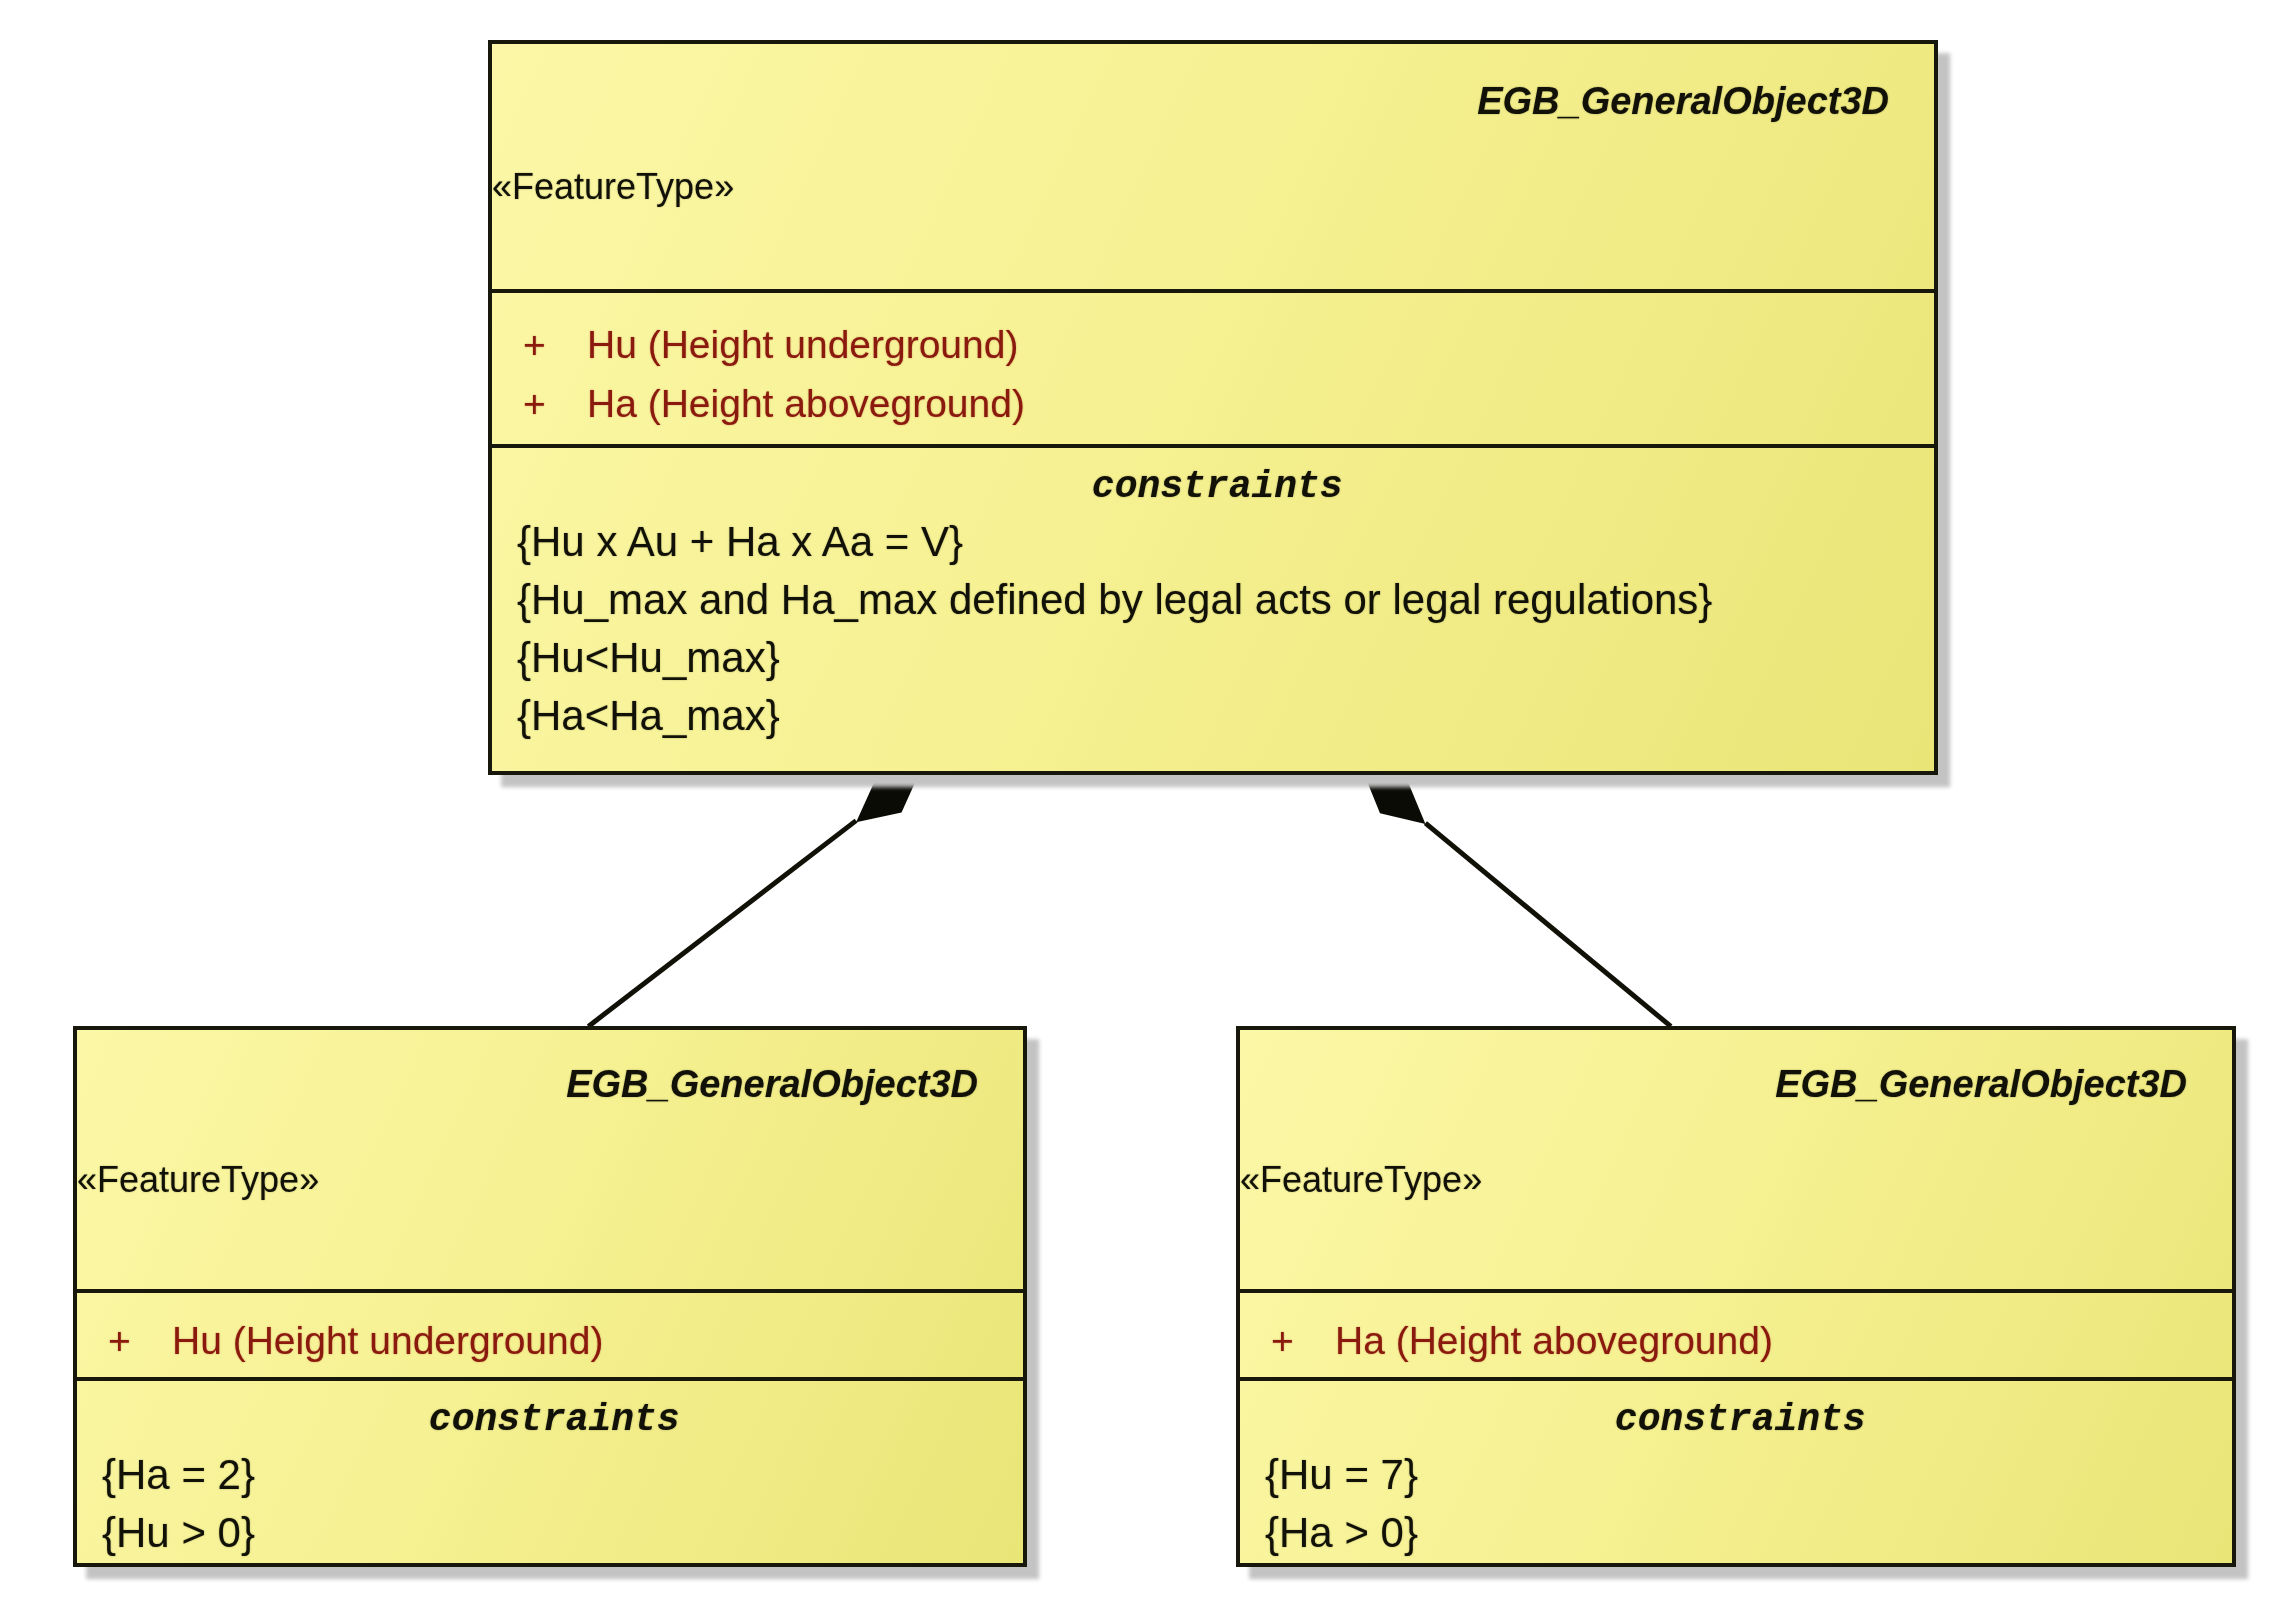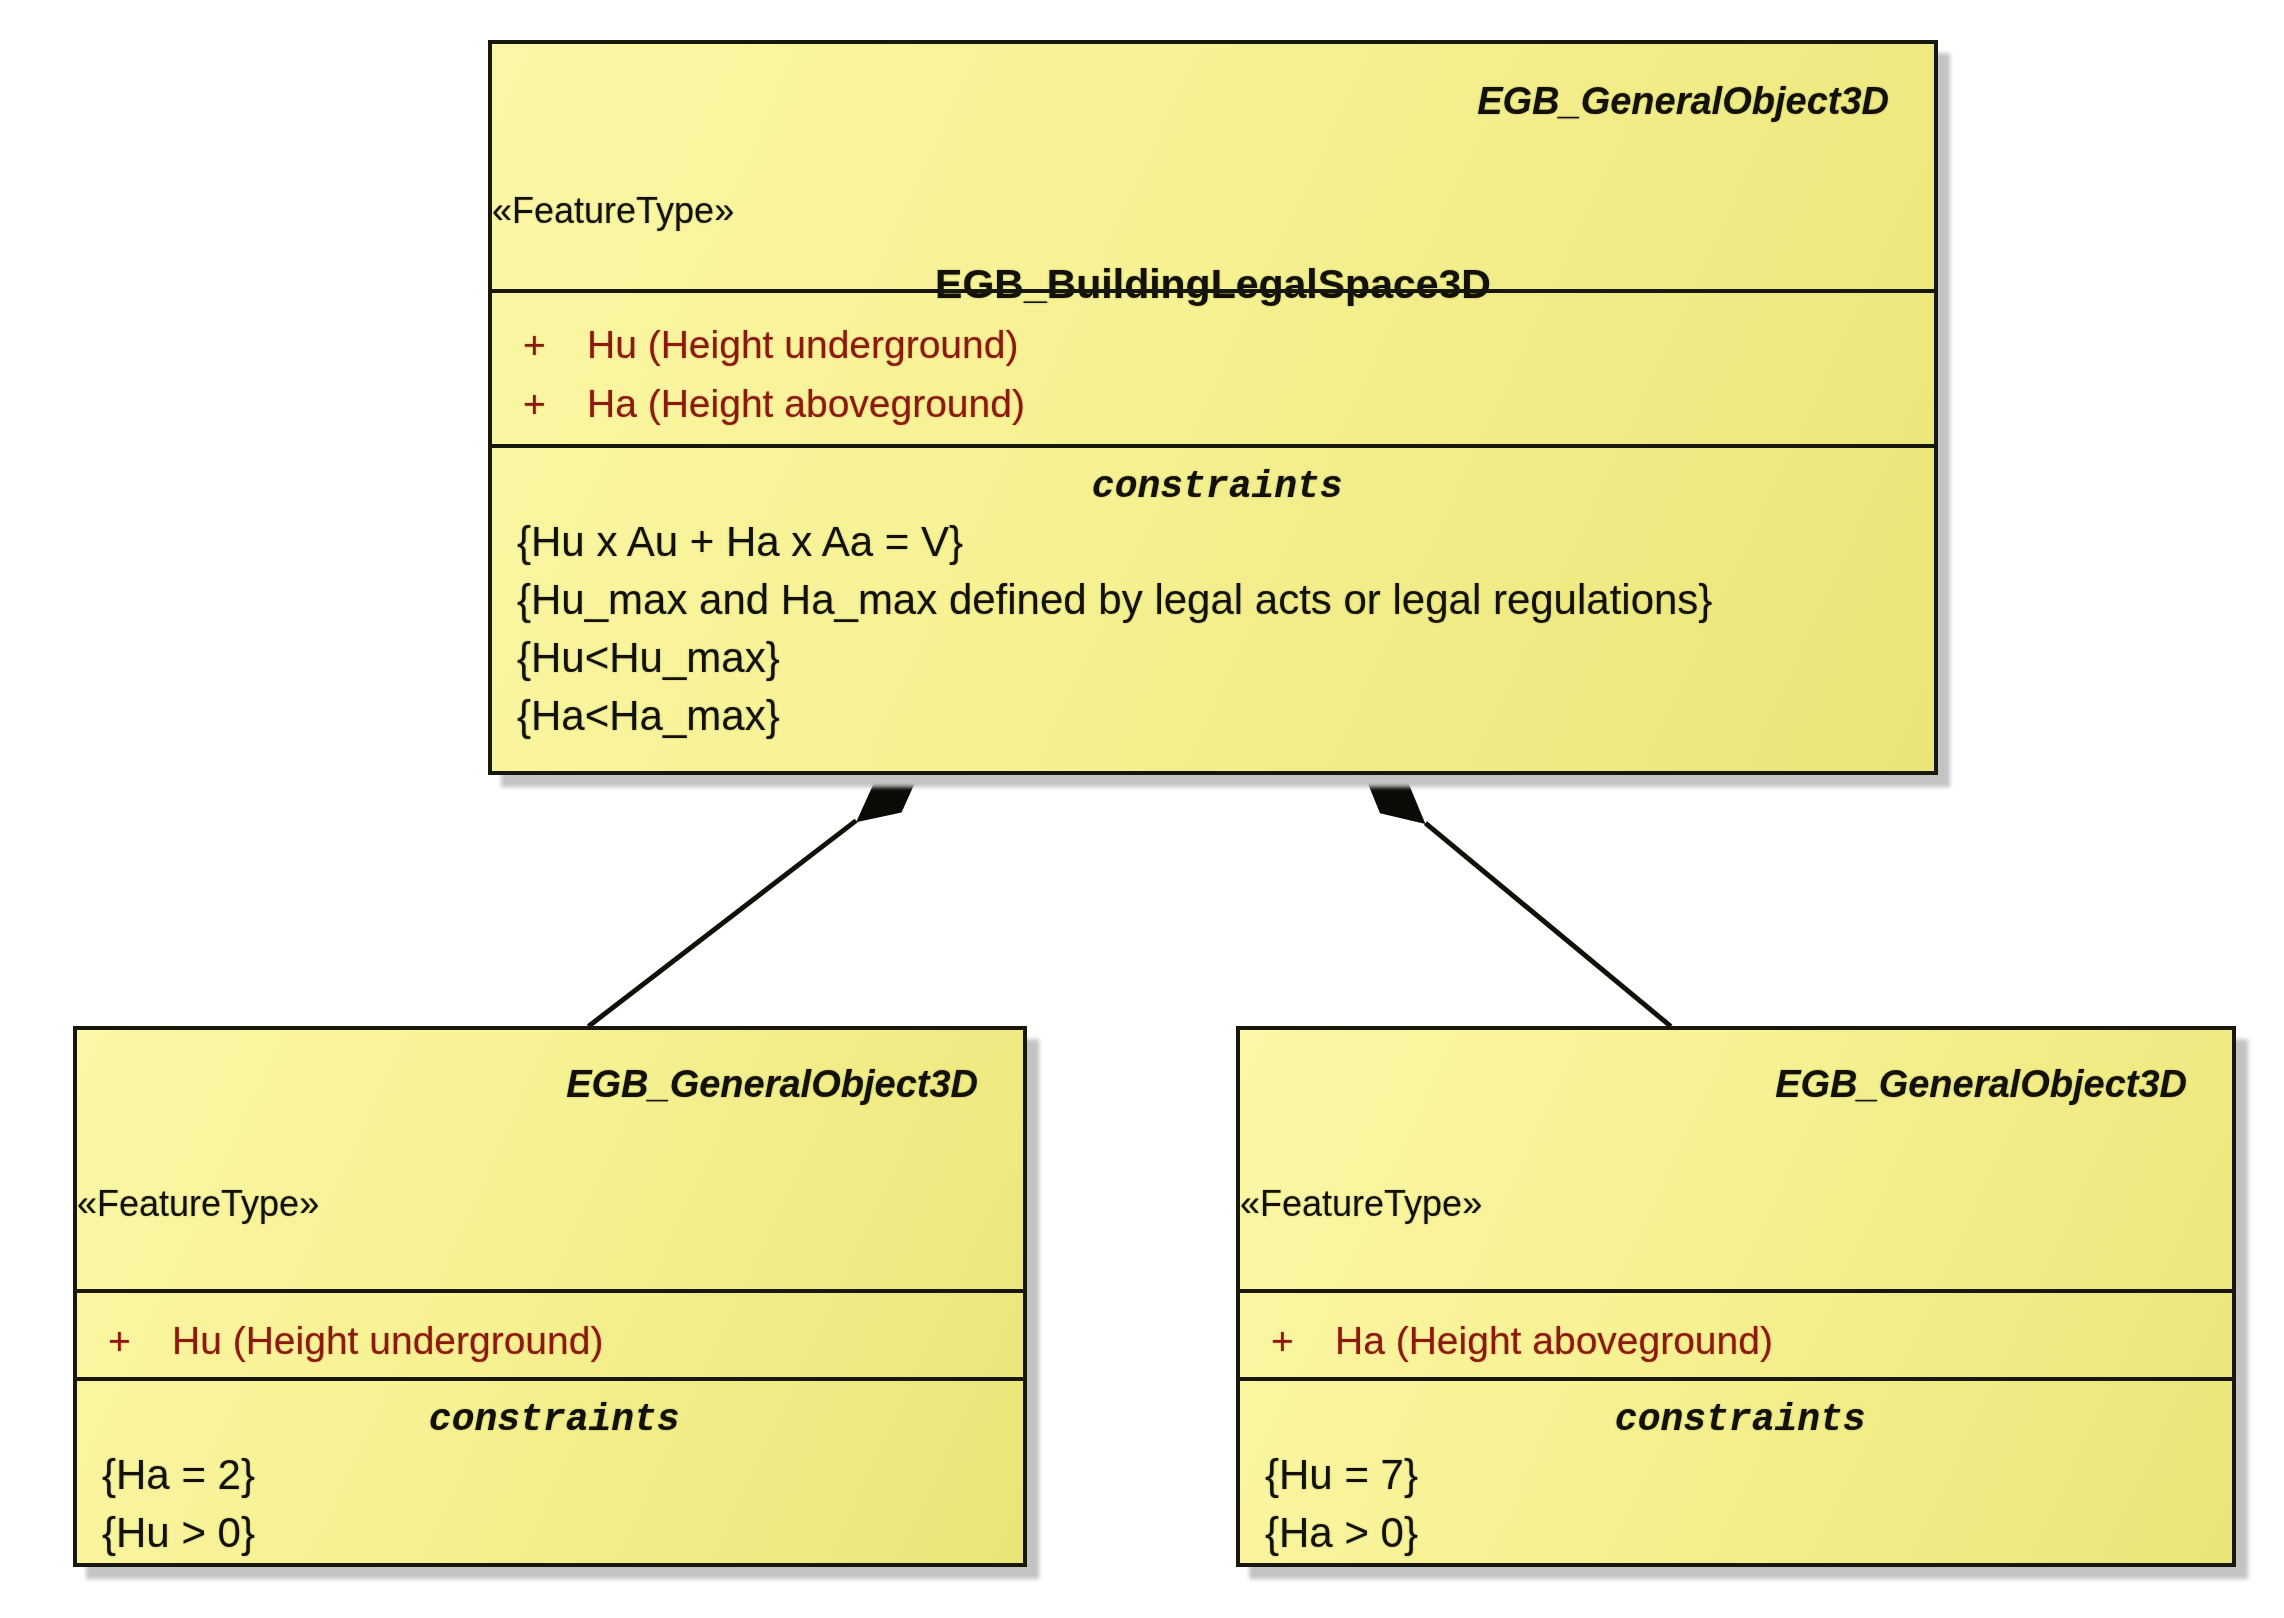--- a/index.html
+++ b/index.html
@@ -15,21 +15,21 @@
     box-sizing:border-box;
     background:linear-gradient(115deg,#fbf7a6 0%,#f6f192 45%,#eae577 100%);
     border:4.1px solid #17170b;
     box-shadow:13.2px 13.2px 4.1px #c3c3c3;
     display:flex;
     flex-direction:column;
     color:#111108;
   }
   .compartment{box-sizing:border-box;}
   .compartment + .compartment{border-top:4.1px solid #17170b;}
-  .header{display:flex;flex-direction:column;gap:24px;}
+  .header{display:flex;flex-direction:column;}
   .parent-label{
     text-align:right;
     font-style:italic;
     font-weight:700;
     font-size:38px;
     padding-right:45px;
     text-shadow:0 0 1.7px rgba(45,45,20,.45);
   }
   .stereotype{
     font-size:36px;
@@ -96,21 +96,20 @@
     <g>
       <line x1="1725" y1="996" x2="2022" y2="1242" stroke="#111108" stroke-width="6"></line>
       <polygon points="1648,930 1670,984 1725,997 1703,944" fill="#0b0b06"></polygon>
     </g>
   </svg>
 
   <div id="class-legal" class="uml-class" style="left:488px;top:40px;width:1450px;height:735px;">
     <div class="compartment header">
       <div class="parent-label">EGB_GeneralObject3D</div>
       <div class="stereotype">«FeatureType»</div>
-      <div class="class-name">EGB_BuildingLegalSpace3D</div>
     </div>
     <div class="compartment attrs">
       <div class="attr-row">
         <span class="attr-vis">+</span>
         <span>Hu (Height underground)</span>
       </div>
       <div class="attr-row">
         <span class="attr-vis">+</span>
         <span>Ha (Height aboveground)</span>
       </div>

